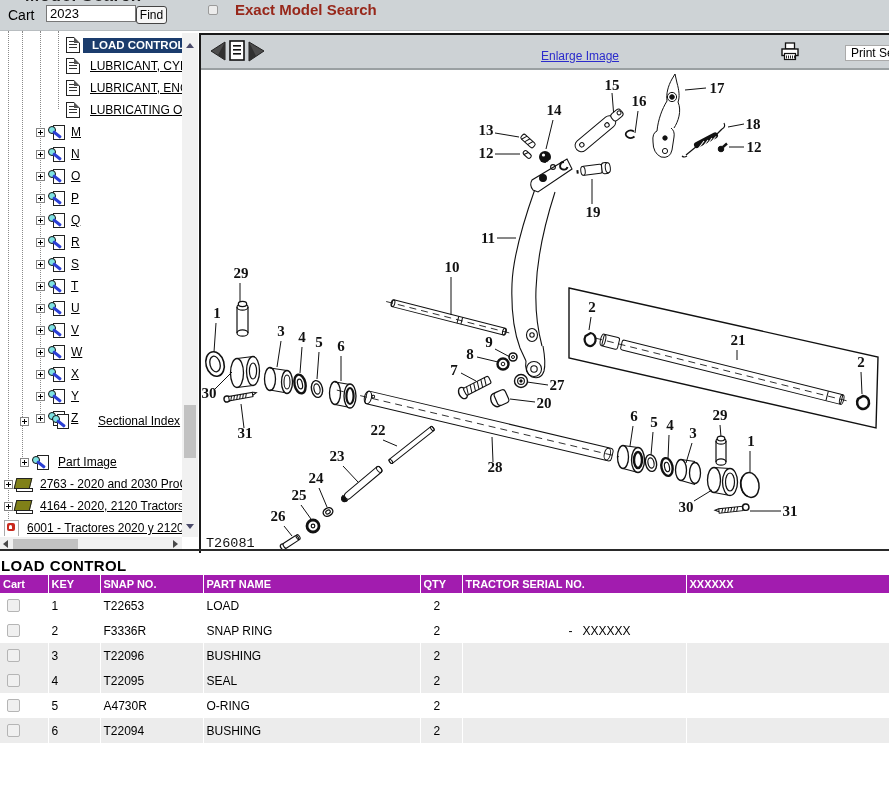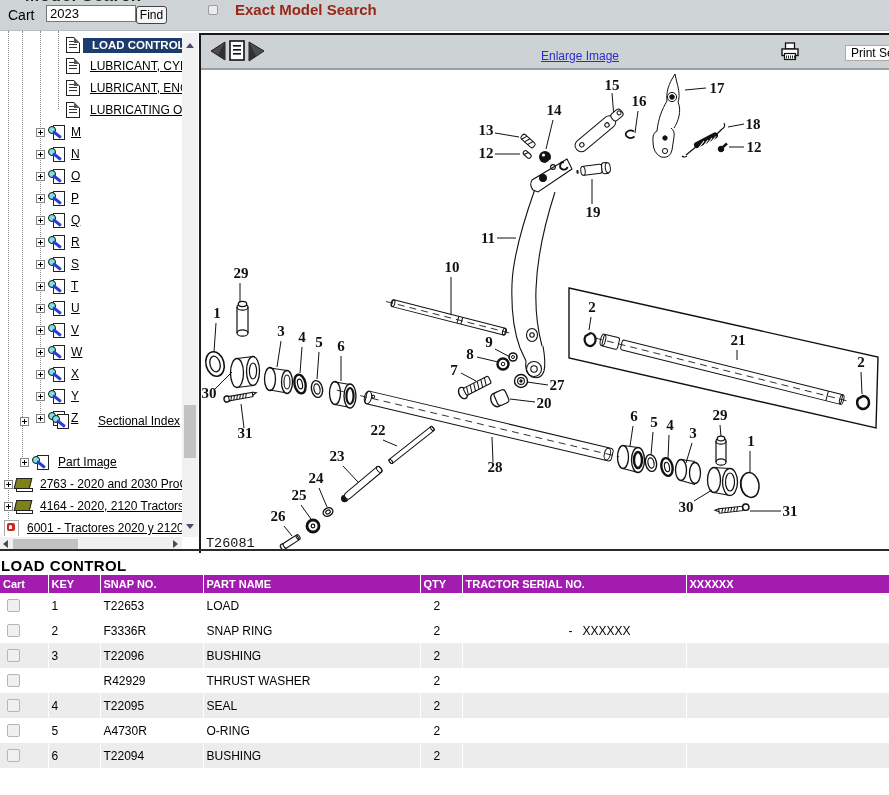--- a/index.html
+++ b/index.html
@@ -601,31 +601,20 @@
           <td>
             <div class="cbx"></div>
           </td>
           <td>3</td>
           <td>T22096</td>
           <td>BUSHING</td>
           <td style="padding-left:13px">2</td>
           <td></td>
           <td></td>
         </tr>
-      <tr class="odd">
-          <td>
-            <div class="cbx"></div>
-          </td>
-          <td></td>
-          <td>R42929</td>
-          <td>THRUST WASHER</td>
-          <td style="padding-left:13px">2</td>
-          <td></td>
-          <td></td>
-        </tr>
       <tr class="even">
           <td>
             <div class="cbx"></div>
           </td>
           <td>4</td>
           <td>T22095</td>
           <td>SEAL</td>
           <td style="padding-left:13px">2</td>
           <td></td>
           <td></td>

